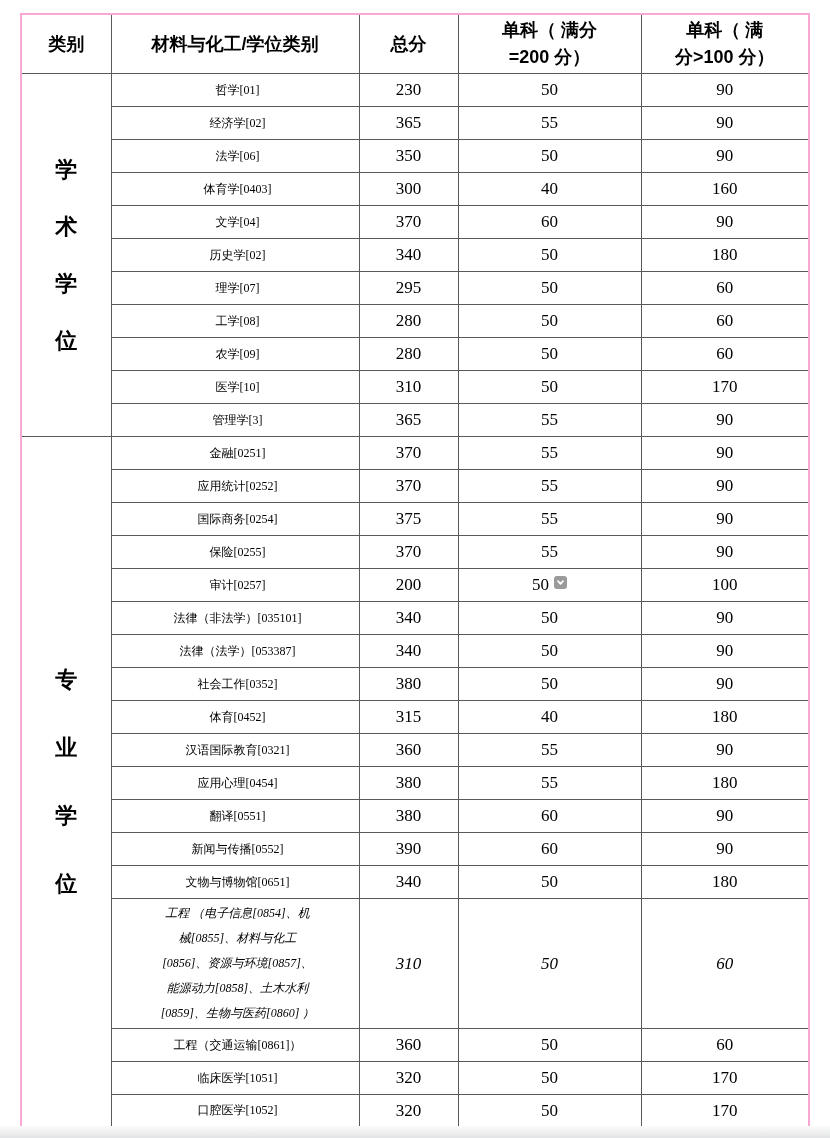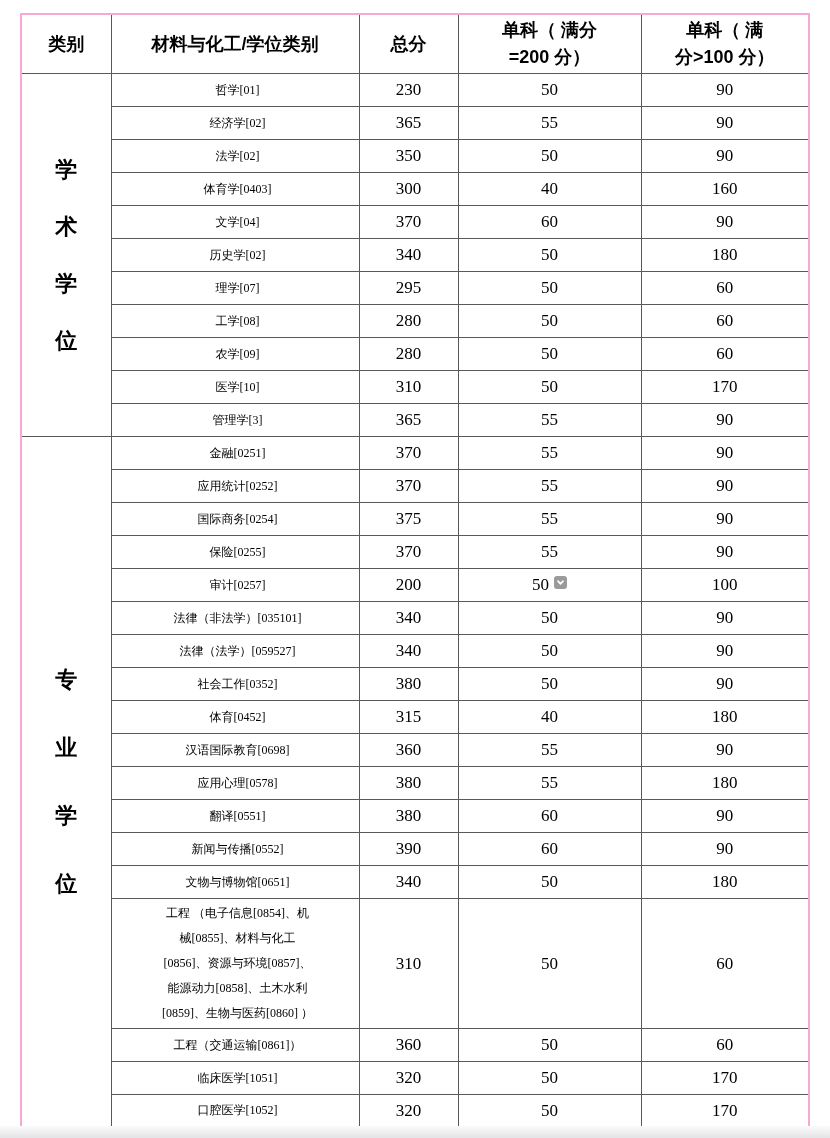--- a/index.html
+++ b/index.html
@@ -27,21 +27,21 @@
     font-family:"Liberation Sans","DejaVu Sans",sans-serif;
     font-weight:700;
     font-size:18px;
     line-height:27px;
     height:58px;
     text-align:center;
     vertical-align:middle;
     white-space:pre-line;
   }
   tr.data-row{height:33px;}
-  tr.data-row.tall{height:auto;}
+  tr.data-row.tall{height:auto;font-style:italic;}
   td.name-cell{
     text-align:center;
     vertical-align:middle;
     padding:2px 4px 2px 9px;
     font-size:12px;
     line-height:25px;
     white-space:pre-line;
     margin-left:32px;
   }
   td.num-cell{
@@ -120,21 +120,21 @@
         <td class="num-cell">50</td>
         <td class="num-cell">90</td>
       </tr>
       <tr class="data-row">
         <td class="name-cell">经济学[02]</td>
         <td class="num-cell">365</td>
         <td class="num-cell">55</td>
         <td class="num-cell">90</td>
       </tr>
       <tr class="data-row">
-        <td class="name-cell">法学[02]</td>
+        <td class="name-cell">法学[06]</td>
         <td class="num-cell">350</td>
         <td class="num-cell">50</td>
         <td class="num-cell">90</td>
       </tr>
       <tr class="data-row">
         <td class="name-cell">体育学[0403]</td>
         <td class="num-cell">300</td>
         <td class="num-cell">40</td>
         <td class="num-cell">160</td>
       </tr>
@@ -225,45 +225,45 @@
         </td>
         <td class="num-cell">100</td>
       </tr>
       <tr class="data-row">
         <td class="name-cell">法律（非法学）[035101]</td>
         <td class="num-cell">340</td>
         <td class="num-cell">50</td>
         <td class="num-cell">90</td>
       </tr>
       <tr class="data-row">
-        <td class="name-cell">法律（法学）[059527]</td>
+        <td class="name-cell">法律（法学）[053387]</td>
         <td class="num-cell">340</td>
         <td class="num-cell">50</td>
         <td class="num-cell">90</td>
       </tr>
       <tr class="data-row">
         <td class="name-cell">社会工作[0352]</td>
         <td class="num-cell">380</td>
         <td class="num-cell">50</td>
         <td class="num-cell">90</td>
       </tr>
       <tr class="data-row">
         <td class="name-cell">体育[0452]</td>
         <td class="num-cell">315</td>
         <td class="num-cell">40</td>
         <td class="num-cell">180</td>
       </tr>
       <tr class="data-row">
-        <td class="name-cell">汉语国际教育[0698]</td>
+        <td class="name-cell">汉语国际教育[0321]</td>
         <td class="num-cell">360</td>
         <td class="num-cell">55</td>
         <td class="num-cell">90</td>
       </tr>
       <tr class="data-row">
-        <td class="name-cell">应用心理[0578]</td>
+        <td class="name-cell">应用心理[0454]</td>
         <td class="num-cell">380</td>
         <td class="num-cell">55</td>
         <td class="num-cell">180</td>
       </tr>
       <tr class="data-row">
         <td class="name-cell">翻译[0551]</td>
         <td class="num-cell">380</td>
         <td class="num-cell">60</td>
         <td class="num-cell">90</td>
       </tr>

